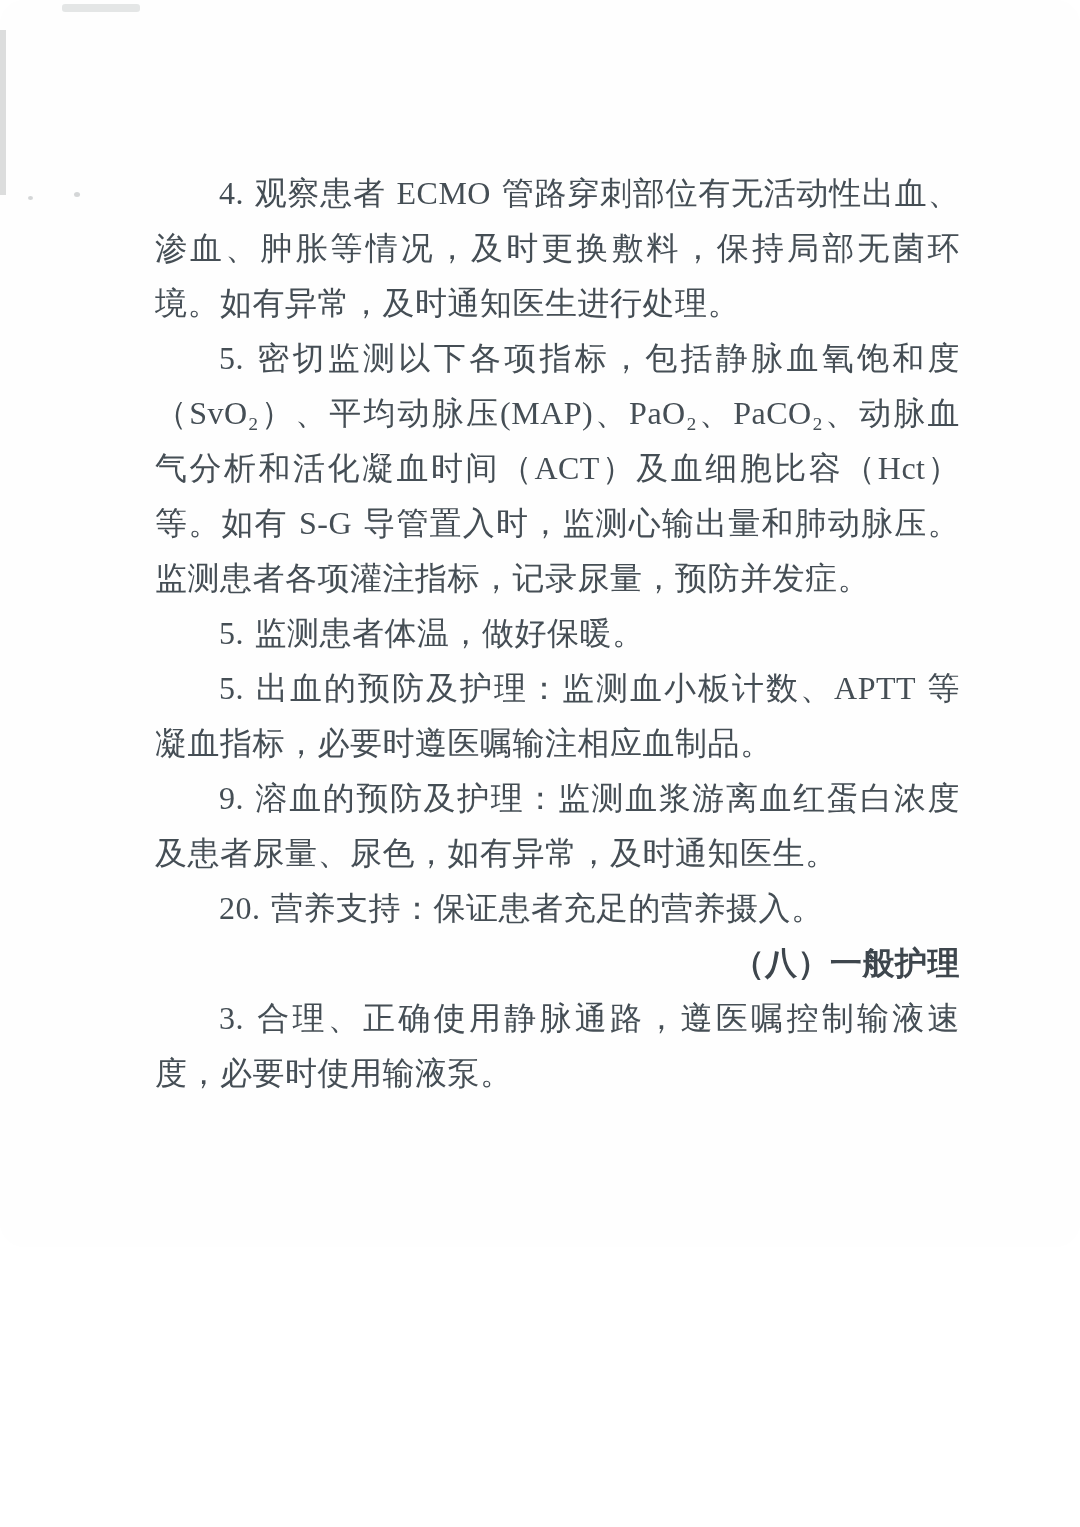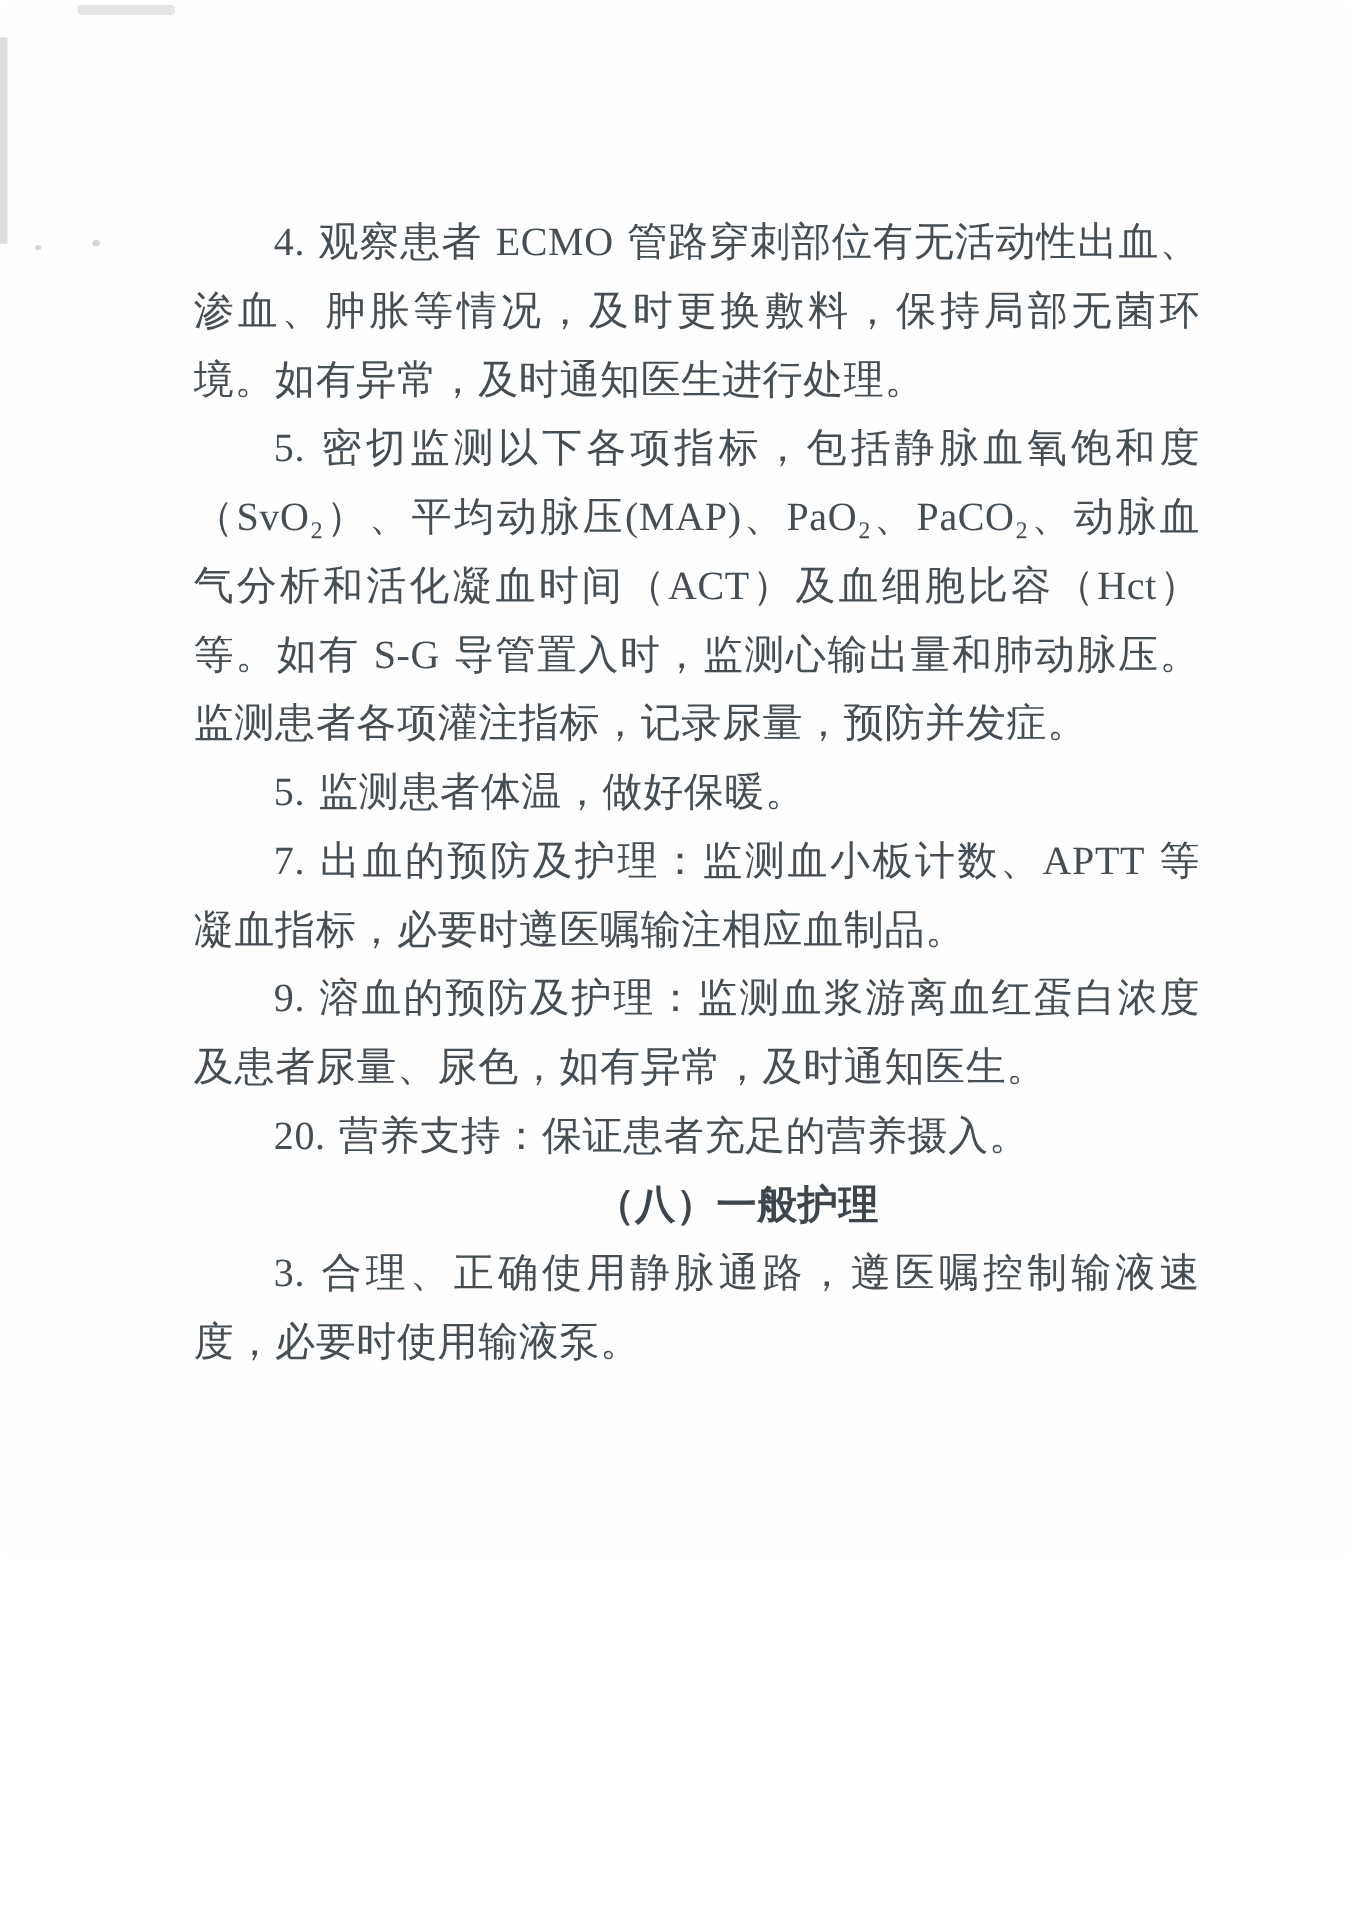--- a/index.html
+++ b/index.html
@@ -47,21 +47,21 @@
     margin: 0;
     font-size: 32px;
     line-height: 55px;
     text-indent: 2em;
     text-align: justify;
     letter-spacing: 0.5px;
     word-spacing: 2px;
   }
   .para.heading {
     font-weight: 700;
-    text-align: center;
+    text-align: right;
     color: #3e464d;
   }
   .pagefoot {
     position: absolute;
     left: 150px;
     top: 1438px;
     font-size: 27px;
     line-height: 40px;
     color: #565e64;
   }
@@ -82,21 +82,21 @@
 
   <div class="scan-edge-left"></div>
   <div class="scan-tick-top"></div>
   <div class="speck s1"></div>
   <div class="speck s2"></div>
 
   <main class="content">
       <p class="para">4. 观察患者 ECMO 管路穿刺部位有无活动性出血、渗血、肿胀等情况，及时更换敷料，保持局部无菌环境。如有异常，及时通知医生进行处理。</p>
       <p class="para">5. 密切监测以下各项指标，包括静脉血氧饱和度（SvO₂）、平均动脉压(MAP)、PaO₂、PaCO₂、动脉血气分析和活化凝血时间（ACT）及血细胞比容（Hct）等。如有 S-G 导管置入时，监测心输出量和肺动脉压。监测患者各项灌注指标，记录尿量，预防并发症。</p>
       <p class="para">5. 监测患者体温，做好保暖。</p>
-      <p class="para">7. 出血的预防及护理：监测血小板计数、APTT 等凝血指标，必要时遵医嘱输注相应血制品。</p>
+      <p class="para">5. 出血的预防及护理：监测血小板计数、APTT 等凝血指标，必要时遵医嘱输注相应血制品。</p>
       <p class="para">9. 溶血的预防及护理：监测血浆游离血红蛋白浓度及患者尿量、尿色，如有异常，及时通知医生。</p>
       <p class="para">20. 营养支持：保证患者充足的营养摄入。</p>
       <p class="para heading">（八）一般护理</p>
       <p class="para">3. 合理、正确使用静脉通路，遵医嘱控制输液速度，必要时使用输液泵。</p>
     </main>
 
   <footer class="pagefoot">
     <span class="dash">—</span><span class="num">10</span><span class="dash">—</span>
   </footer>
 

